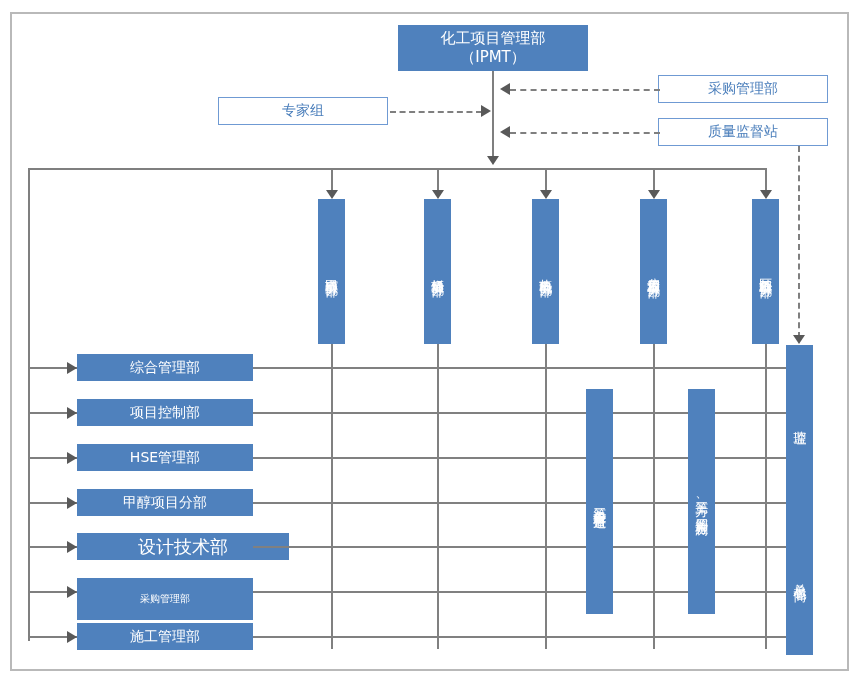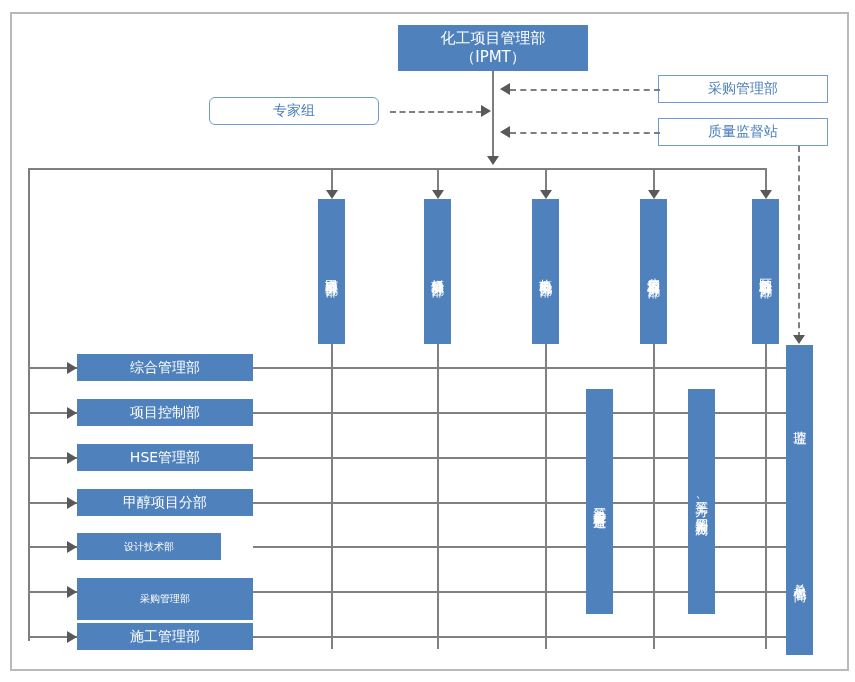--- a/index.html
+++ b/index.html
@@ -42,21 +42,21 @@
   <div class="frame" style="left:10px;top:12px;width:835px;height:655px;"></div>
 
   <div class="box filled" style="left:398px;top:25px;width:190px;height:46px;font-size:15px;">
     <span class="lbl">化工项目管理部
 （IPMT）</span>
   </div>
 
   <div class="ln vl" style="left:492px;top:71px;height:92px;"></div>
   <div class="arr arr-d" style="left:487px;top:156px;"></div>
 
-  <div class="box outlined" style="left:209px;top:97px;width:170px;height:28px;font-size:14px;border-radius:6px;">
+  <div class="box outlined" style="left:218px;top:97px;width:170px;height:28px;font-size:14px;">
     <span class="lbl">专家组</span>
   </div>
   <div class="dash-h" style="left:390px;top:111px;width:92px;"></div>
   <div class="arr arr-r" style="left:481px;top:105px;"></div>
 
   <div class="box outlined" style="left:658px;top:75px;width:170px;height:28px;font-size:14px;">
     <span class="lbl">采购管理部</span>
   </div>
   <div class="dash-h" style="left:510px;top:89px;width:150px;"></div>
   <div class="arr arr-l" style="left:500px;top:83px;"></div>
@@ -127,21 +127,21 @@
   </div>
   <div class="box filled" style="left:77px;top:354px;width:176px;height:27px;font-size:14px;">
     <span>综合管理部</span>
   </div>
   <div class="box filled" style="left:77px;top:444px;width:176px;height:27px;font-size:14px;">
     <span>HSE管理部</span>
   </div>
   <div class="box filled" style="left:77px;top:489px;width:176px;height:27px;font-size:14px;">
     <span>甲醇项目分部</span>
   </div>
-  <div class="box filled" style="left:77px;top:533px;width:144px;height:27px;font-size:10px;">
+  <div class="box filled" style="left:77px;top:533px;width:212px;height:27px;font-size:18px;">
     <span>设计技术部</span>
   </div>
   <div class="box filled" style="left:77px;top:578px;width:176px;height:42px;font-size:10px;align-items:center;">
     <span>采购管理部</span>
   </div>
   <div class="box filled" style="left:77px;top:623px;width:176px;height:27px;font-size:14px;">
     <span>施工管理部</span>
   </div>
 
   <div class="grid-l gh" style="left:253px;top:367px;width:545px;"></div>

